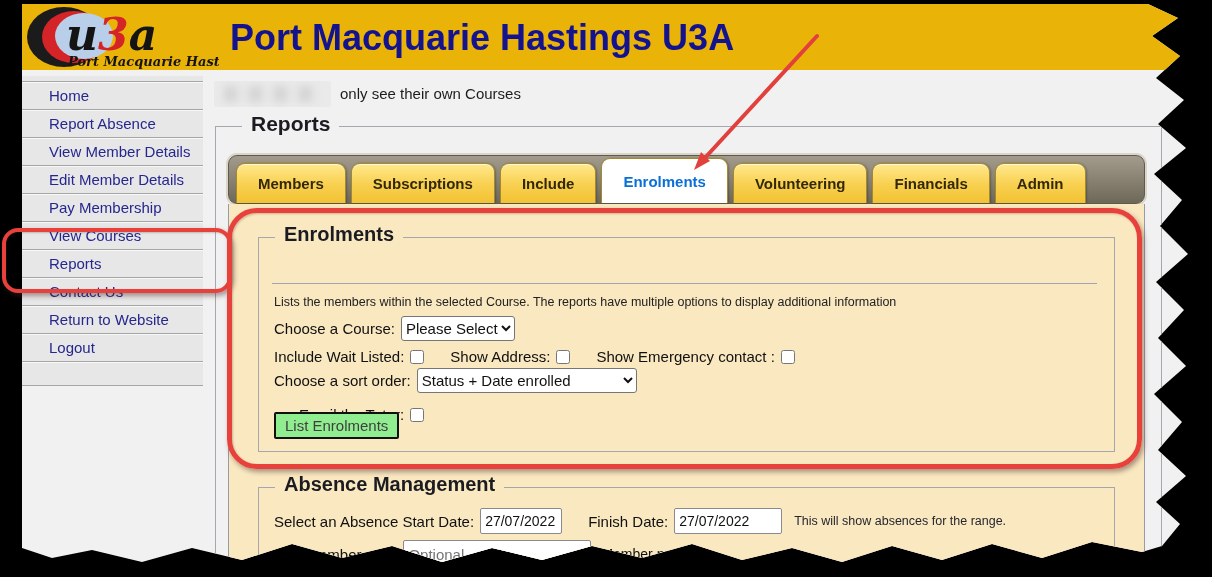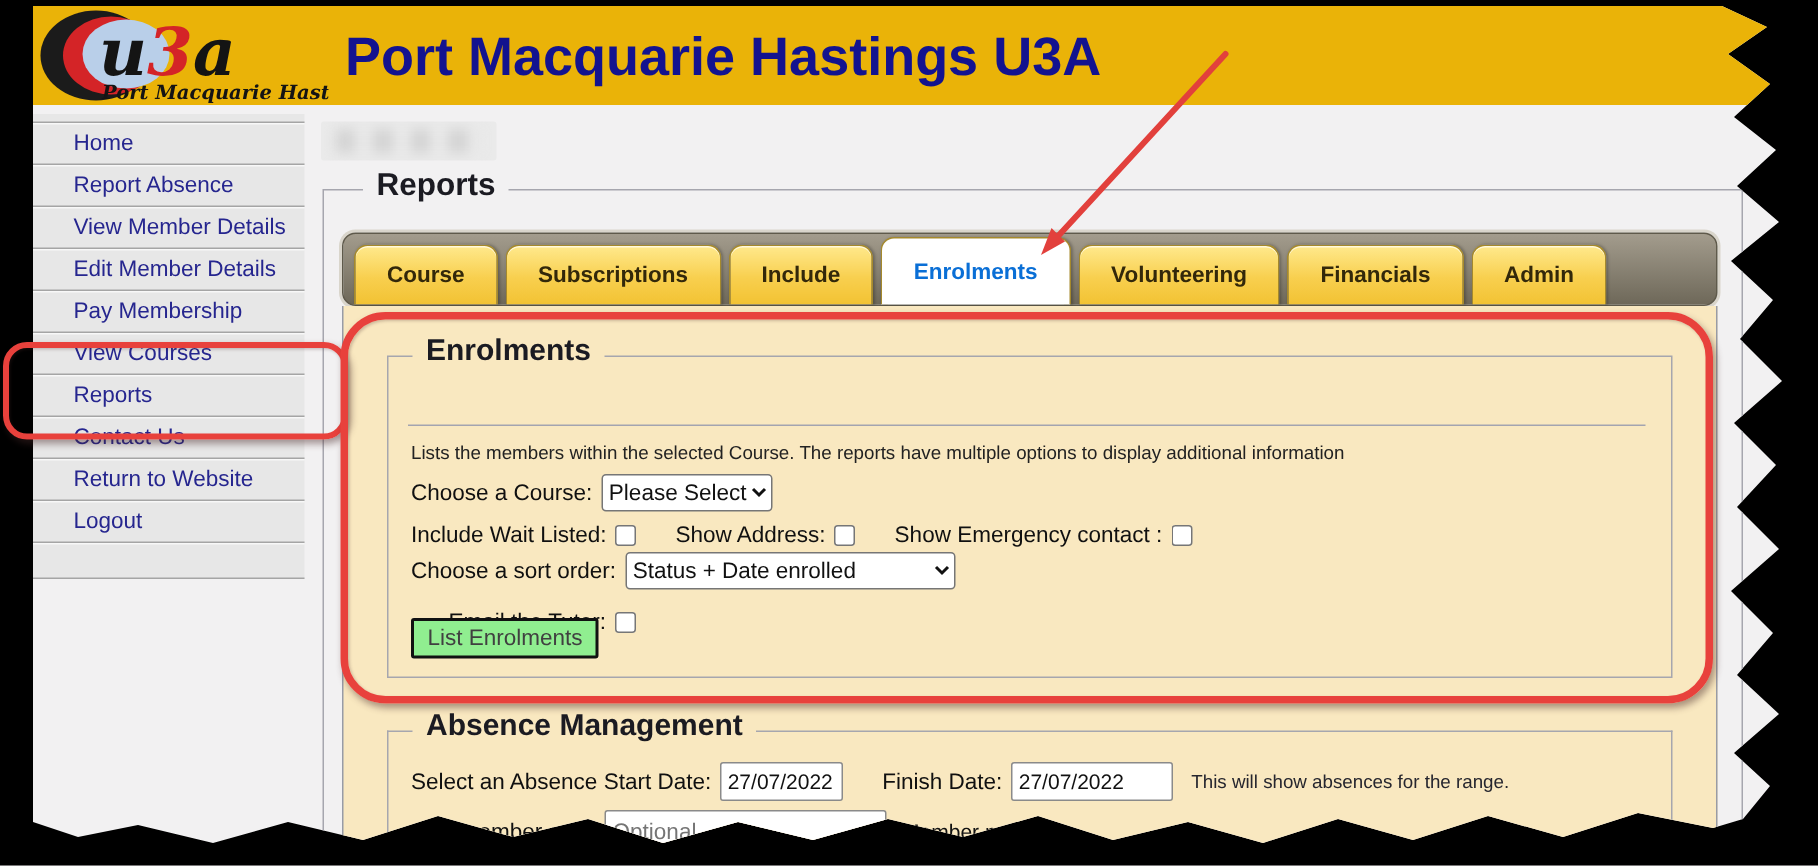--- a/index.html
+++ b/index.html
@@ -101,27 +101,28 @@
     <div class="nav-item">Pay Membership</div>
     <div class="nav-item">View Courses</div>
     <div class="nav-item">Reports</div>
     <div class="nav-item">Contact Us</div>
     <div class="nav-item">Return to Website</div>
     <div class="nav-item">Logout</div>
     <div class="nav-spacer"></div>
   </nav>
 
   <div class="blurbox"></div>
+  <div class="banner-text">only see their own Courses</div>
 
   <div class="fs reports-fs">
     <span class="legend">Reports</span>
   </div>
 
   <div class="tabbar">
-    <div class="tab">Course</div>
+    <div class="tab">Members</div>
     <div class="tab">Subscriptions</div>
     <div class="tab">Include</div>
     <div class="tab active">Enrolments</div>
     <div class="tab">Volunteering</div>
     <div class="tab">Financials</div>
     <div class="tab">Admin</div>
   </div>
 
   <div class="panel">
 

